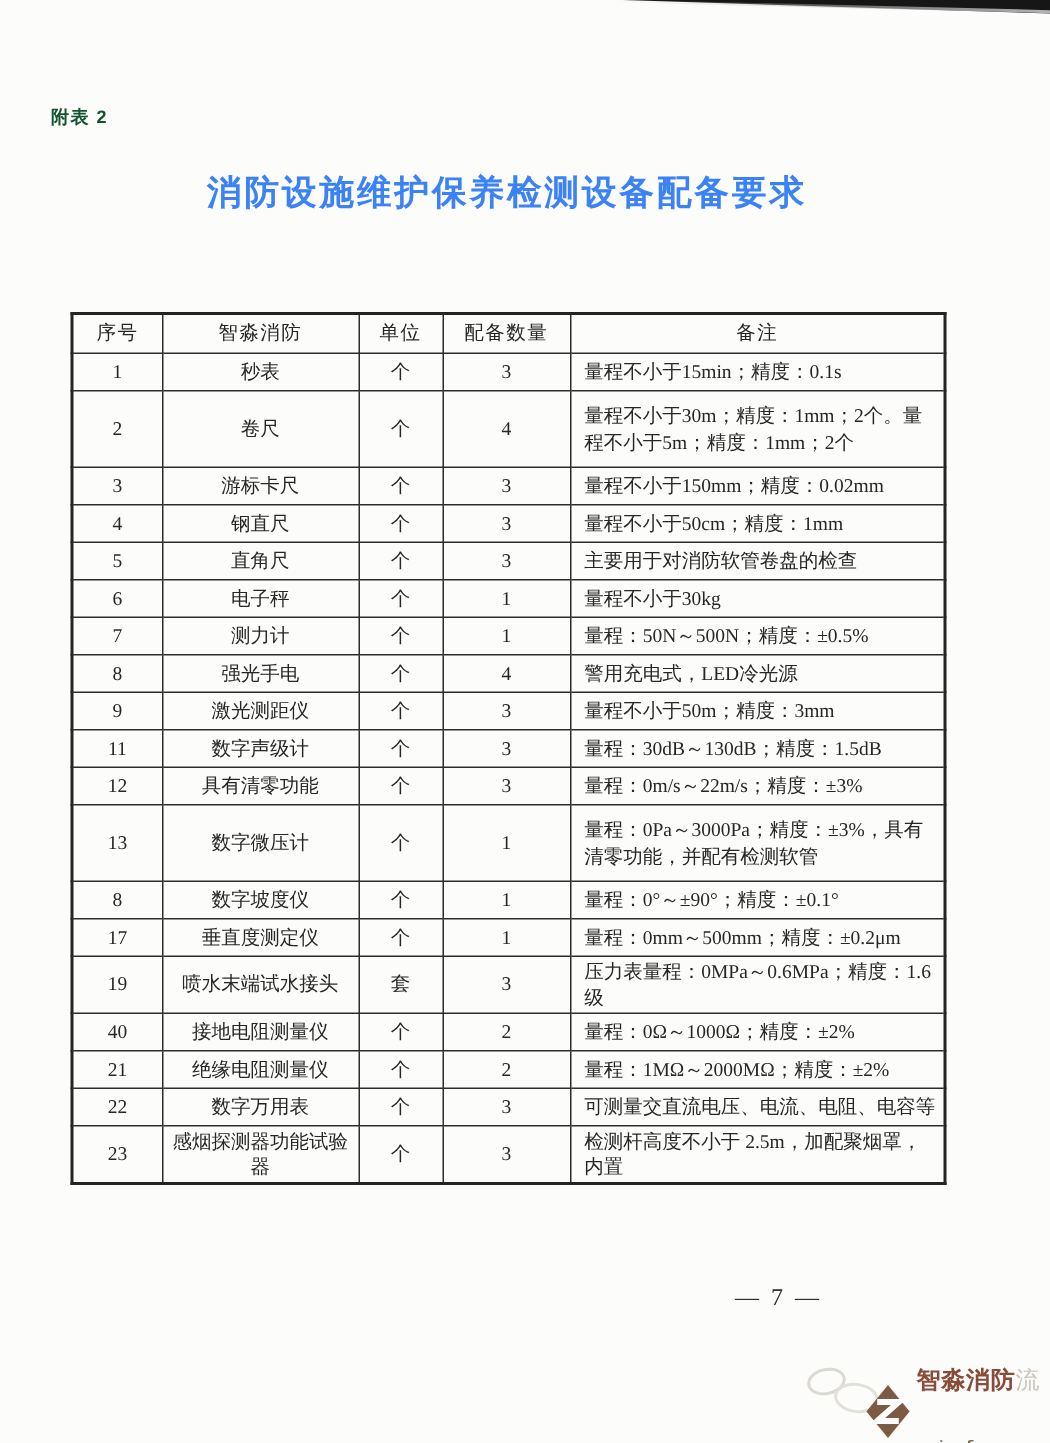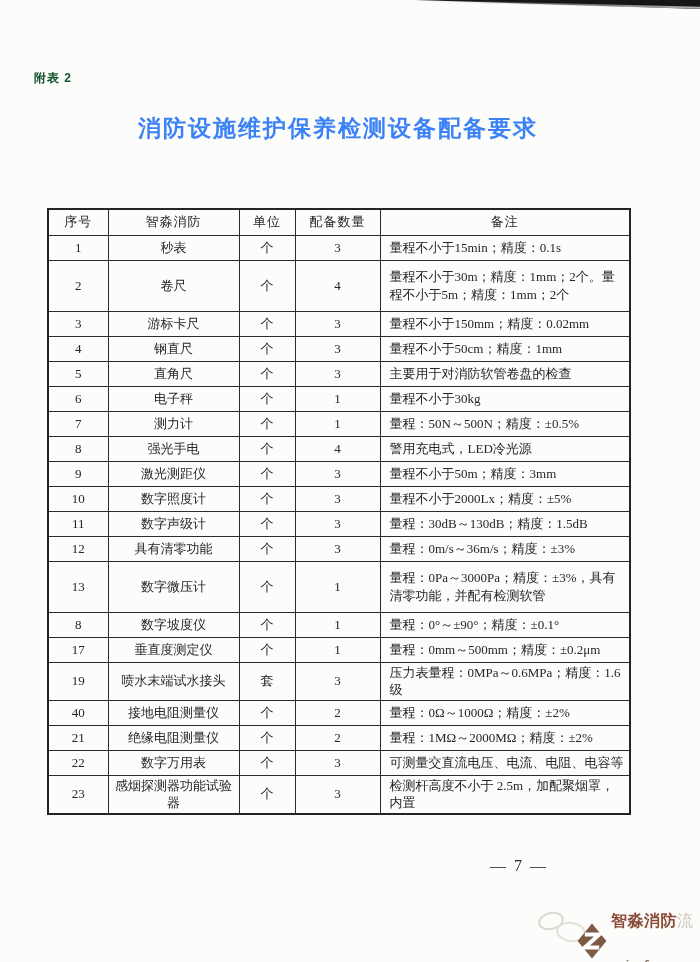--- a/index.html
+++ b/index.html
@@ -196,39 +196,32 @@
           <td class="remark">警用充电式，LED冷光源</td>
         </tr>
         <tr>
           <td>9</td>
           <td>激光测距仪</td>
           <td>个</td>
           <td>3</td>
           <td class="remark">量程不小于50m；精度：3mm</td>
         </tr>
         <tr>
-          <td>10</td>
-          <td>数字照度计</td>
-          <td>个</td>
-          <td>3</td>
-          <td class="remark">量程不小于2000Lx；精度：±5%</td>
-        </tr>
-        <tr>
           <td>11</td>
           <td>数字声级计</td>
           <td>个</td>
           <td>3</td>
           <td class="remark">量程：30dB～130dB；精度：1.5dB</td>
         </tr>
         <tr>
           <td>12</td>
           <td>具有清零功能</td>
           <td>个</td>
           <td>3</td>
-          <td class="remark">量程：0m/s～36m/s；精度：±3%</td>
+          <td class="remark">量程：0m/s～22m/s；精度：±3%</td>
         </tr>
         <tr class="tall">
           <td>13</td>
           <td>数字微压计</td>
           <td>个</td>
           <td>1</td>
           <td class="remark">量程：0Pa～3000Pa；精度：±3%，具有清零功能，并配有检测软管</td>
         </tr>
         <tr>
           <td>8</td>

